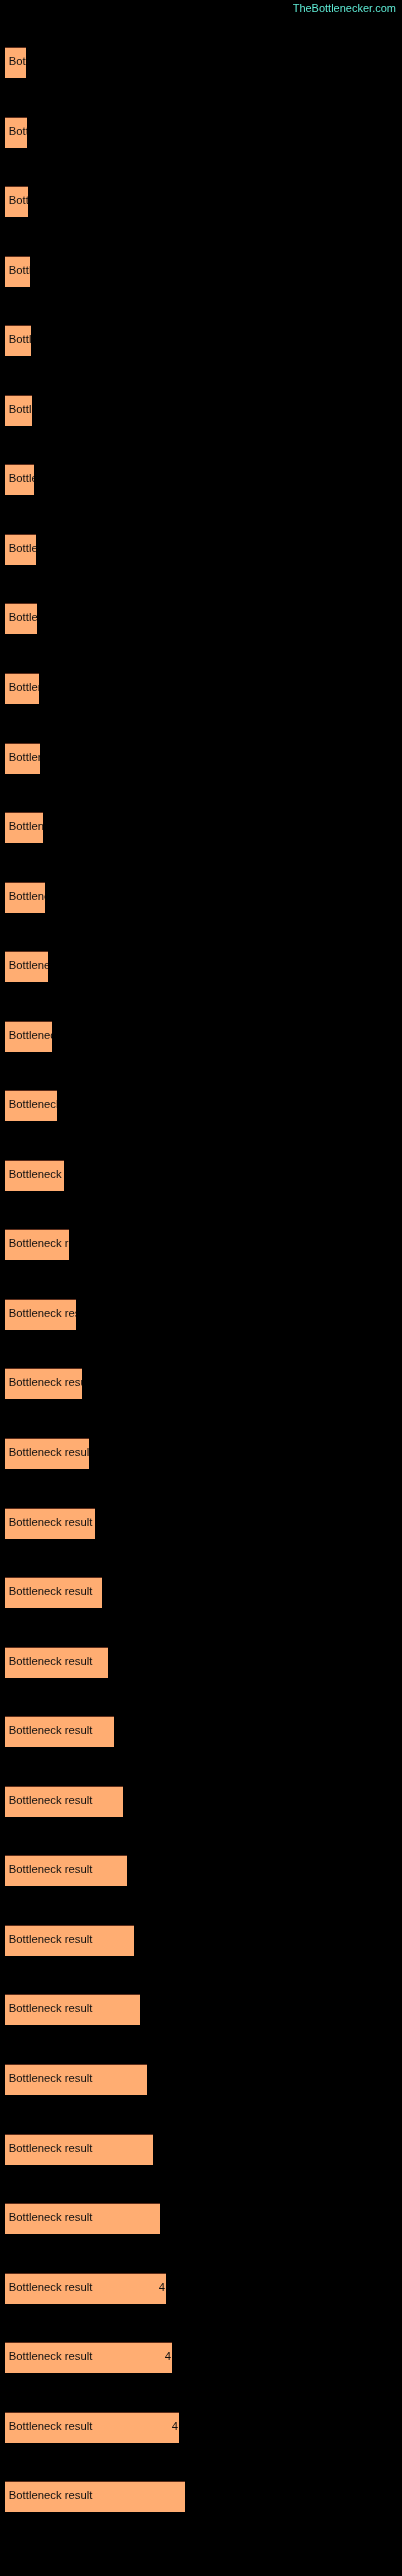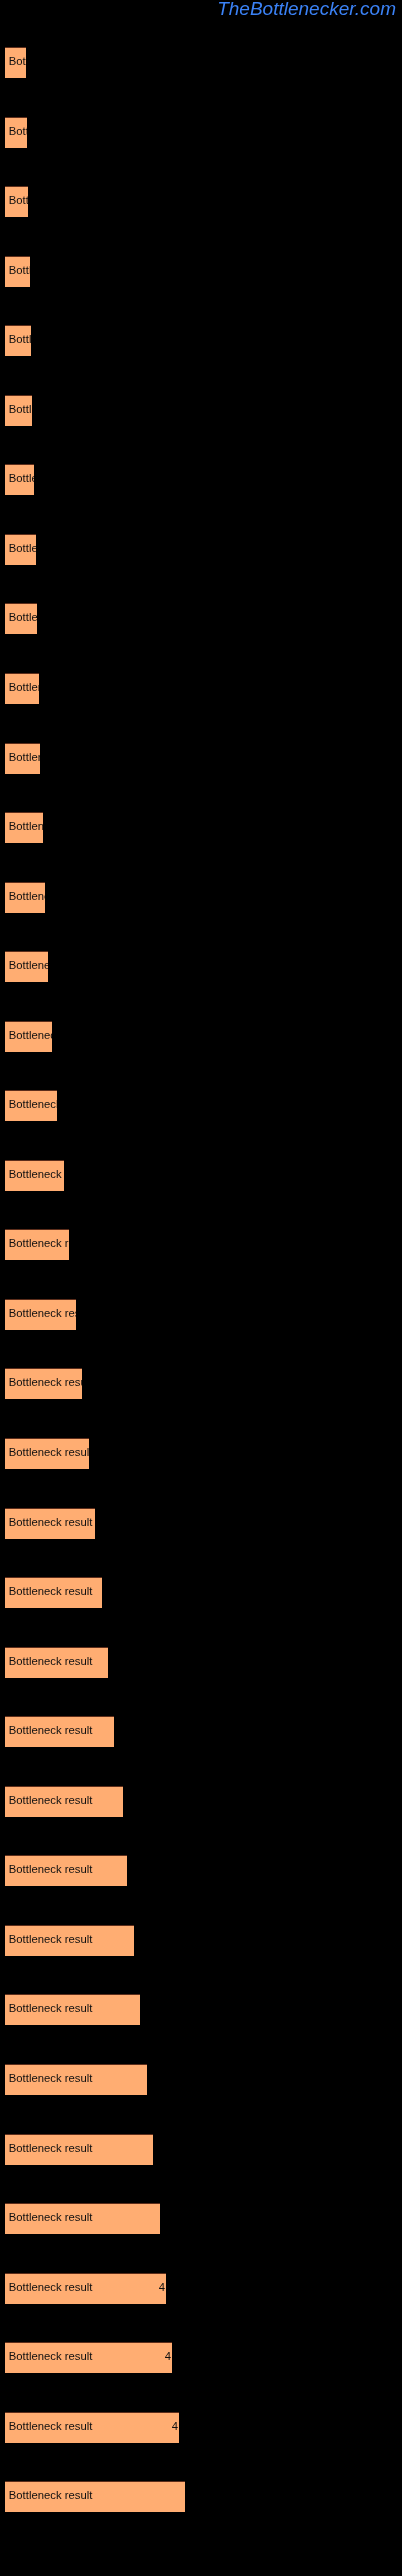--- a/index.html
+++ b/index.html
@@ -19,27 +19,26 @@
     position: absolute;
     inset: 0;
     background: #000000;
   }
   .watermark {
     position: absolute;
     top: 0px;
     left: 0px;
     width: 396px;
     text-align: right;
-    font-size: 19px;
+    font-size: 11px;
     line-height: 17.7px;
-    color: #3b82f6;
+    color: #5eead4;
     letter-spacing: 0px;
     white-space: nowrap;
     user-select: none;
-    font-style: italic;
   }
   .bars-area {
     position: absolute;
     top: 47px;
     left: 0px;
     width: 403px;
   }
   .bar-row {
     position: absolute;
     left: 0px;

